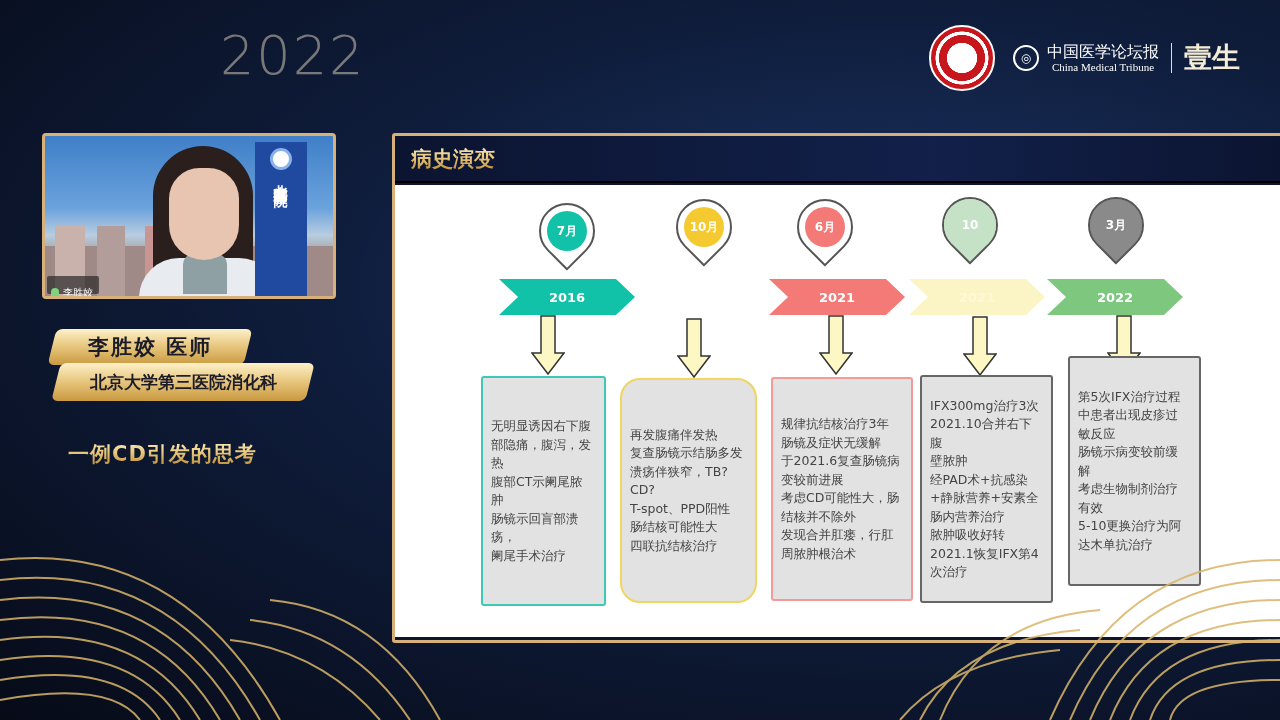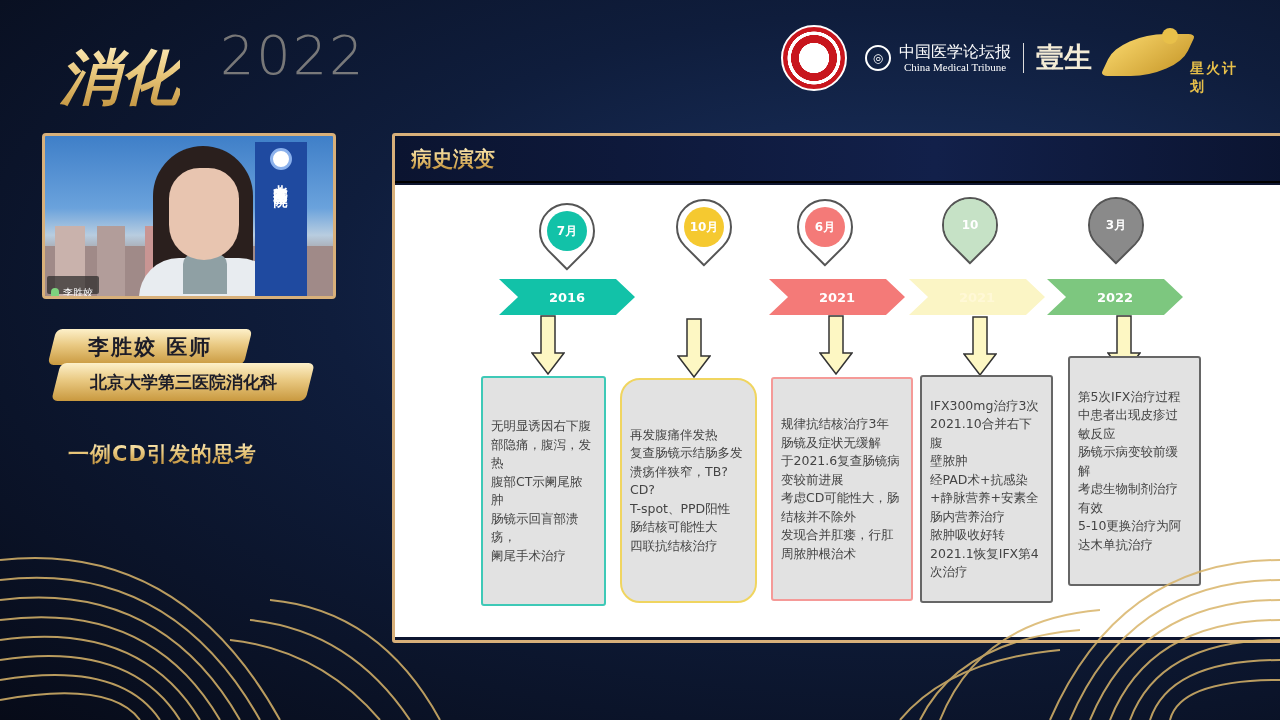--- a/index.html
+++ b/index.html
@@ -135,38 +135,32 @@
     padding: 0 8px; font-size: 12.5px; color: #444; line-height: 18.5px;
     display: flex; align-items: center;
   }
   .card .txt { white-space: pre-line; }
 </style>
 </head>
 <body>
 
 <div class="brand">
   <div class="year">2022</div>
-  <div class="big gold-text">消化</div>
 </div>
 
 <div class="logos">
   <div class="logo-hospital">⚕</div>
   <div class="logo-cmt">
     <div class="globe">◎</div>
     <div class="names">
       <span class="cn">中国医学论坛报</span>
       <span class="en">China Medical Tribune</span>
     </div>
     <div class="bar"></div>
     <span class="ys">壹生</span>
-  </div>
-  <div class="logo-xh">
-    <div class="swoosh"></div>
-    <div class="dot"></div>
-    <span class="label">星火计划</span>
   </div>
 </div>
 
 <div class="video">
   <div class="buildings"></div>
   <div class="person">
     <div class="hair"></div>
     <div class="coat"></div>
     <div class="neck"></div>
     <div class="face"></div>

